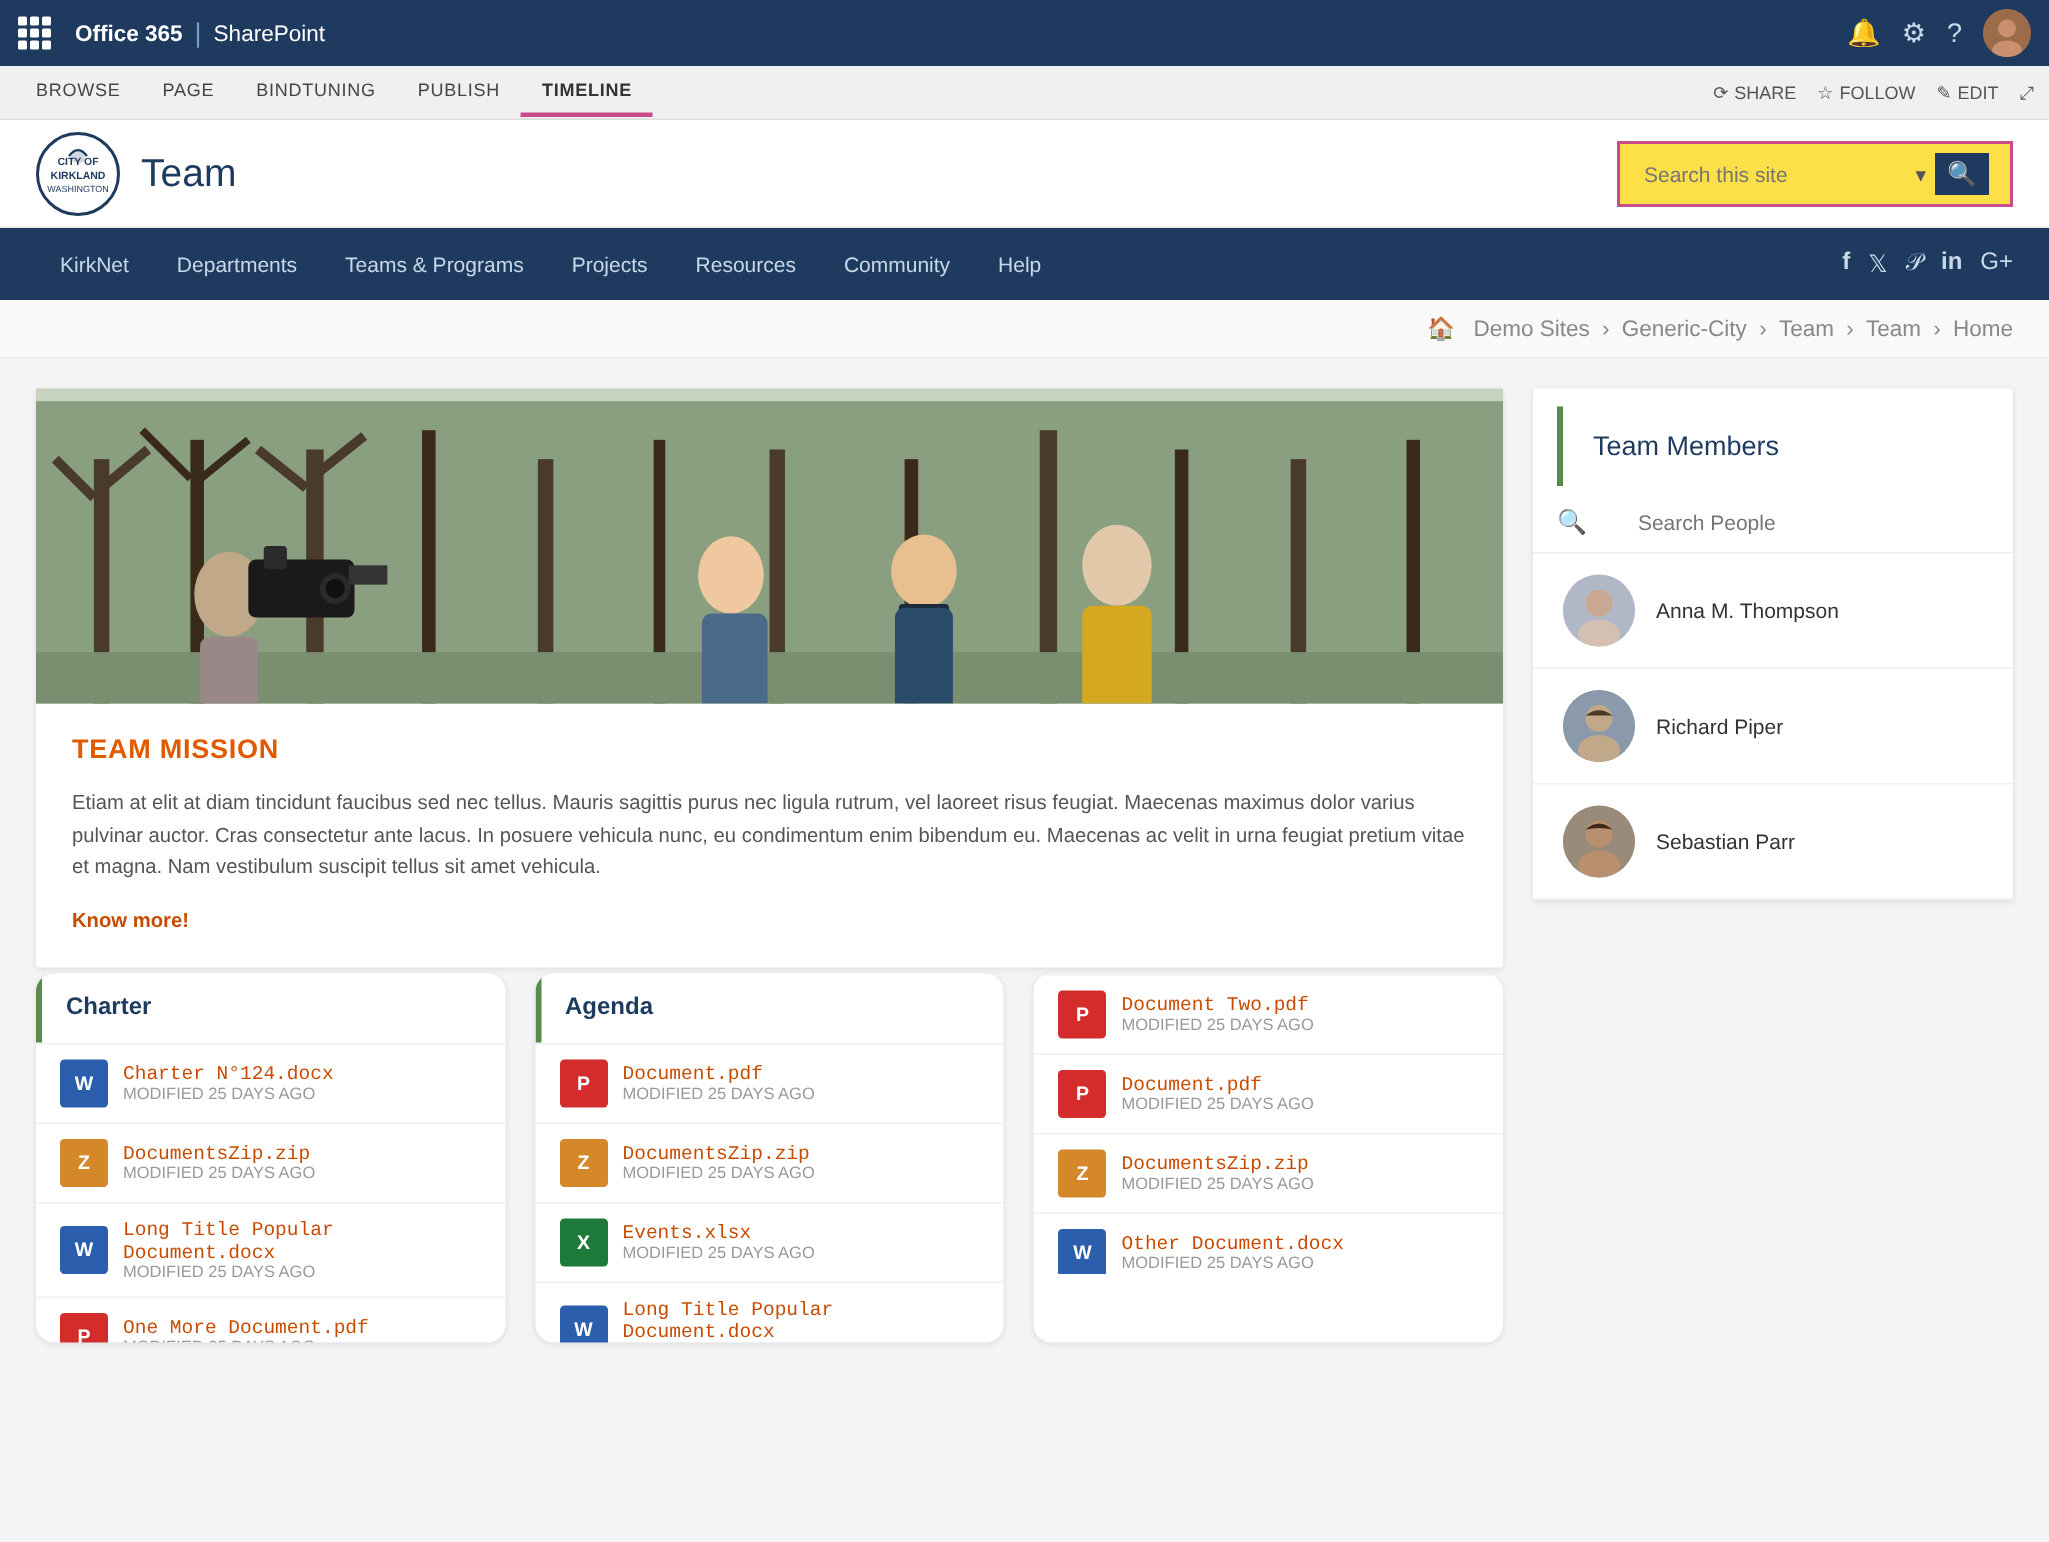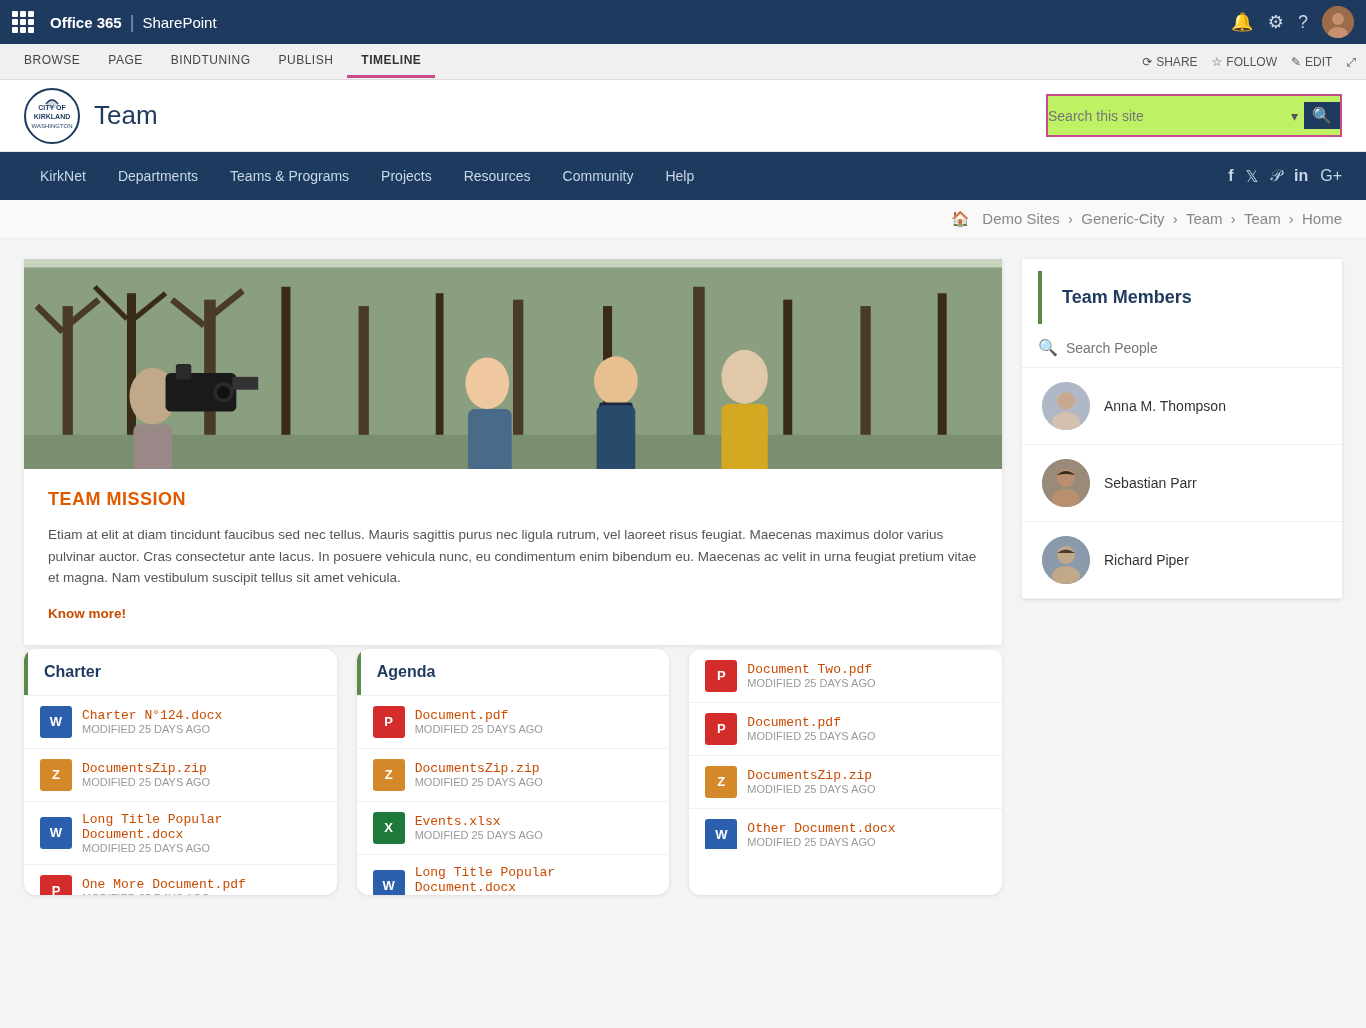--- a/index.html
+++ b/index.html
@@ -25,21 +25,21 @@
     .ribbon-tab { padding: 8px 14px; font-size: 12px; color: #444; cursor: pointer; border-bottom: 3px solid transparent; text-transform: uppercase; letter-spacing: 0.5px; }
     .ribbon-tab.active { border-bottom: 3px solid #c84b8c; color: #333; font-weight: 600; }
     .ribbon-right { display: flex; align-items: center; gap: 14px; color: #555; font-size: 12px; }
     .ribbon-action { display: flex; align-items: center; gap: 4px; cursor: pointer; }
 
     
     .site-header { background: #fff; display: flex; align-items: center; justify-content: space-between; padding: 8px 24px; border-bottom: 1px solid #e5e5e5; height: 72px; }
     .site-logo-area { display: flex; align-items: center; gap: 14px; }
     .site-logo { width: 56px; height: 56px; }
     .site-title { font-size: 26px; color: #1e3a5f; font-weight: 400; }
-    .search-box { display: flex; align-items: center; border: 2px solid #c84b8c; padding: 6px 0; width: 296px; background: #bef264; }
+    .search-box { display: flex; align-items: center; border: 2px solid #c84b8c; padding: 6px 16px; width: 264px; background: #fde047; }
     .search-box input { border: none; outline: none; flex: 1; font-size: 14px; color: #555; background: transparent; }
     .search-box .chevron { color: #555; margin-right: 6px; }
     .search-box .search-btn { background: #1e3a5f; border: none; color: #fff; padding: 4px 8px; cursor: pointer; font-size: 16px; }
 
     
     .site-nav { background: #1e3a5f; display: flex; align-items: center; justify-content: space-between; padding: 0 24px; height: 48px; }
     .nav-items { display: flex; gap: 0; }
     .nav-item { color: #c8d8e8; padding: 14px 16px; font-size: 14px; cursor: pointer; }
     .nav-social { display: flex; gap: 12px; color: #c8d8e8; font-size: 16px; }
     .nav-social span { cursor: pointer; }
@@ -73,24 +73,24 @@
     .doc-icon.zip { background: #d4882a; }
     .doc-icon.pdf { background: #d42b2b; }
     .doc-icon.xlsx { background: #1e7a3a; }
     .doc-info { display: flex; flex-direction: column; }
     .doc-name { color: #c84b00; font-size: 13px; cursor: pointer; font-family: Liberation Mono, monospace; }
     .doc-date { color: #999; font-size: 11px; text-transform: uppercase; }
 
     
     .right-col { width: 320px; flex-shrink: 0; }
     .team-members-card { background: #fff; border-radius: 2px; box-shadow: 0 1px 4px rgba(0,0,0,0.1); padding: 0; overflow: hidden; }
-    .tm-title { padding: 16px 20px; font-size: 18px; font-weight: 700; color: #1e3a5f; border-left: 4px solid #5a8a4a; margin-left: 16px; margin-top: 12px; margin-bottom: 4px; }
+    .tm-title { padding: 16px 20px; font-size: 18px; font-weight: 400; color: #1e3a5f; border-left: 4px solid #5a8a4a; margin-left: 16px; margin-top: 12px; margin-bottom: 4px; }
     .tm-search { display: flex; align-items: center; gap: 8px; padding: 10px 16px; border-bottom: 1px solid #eee; }
     .tm-search-icon { color: #aaa; font-size: 16px; }
-    .tm-search input { border: none; outline: none; flex: 1; font-size: 14px; color: #888; background: transparent; }
+    .tm-search input { border: none; outline: none; flex: 1; font-size: 14px; color: #888; background: transparent; margin-left: 26px; }
     .member-item { display: flex; align-items: center; gap: 14px; padding: 14px 20px; border-bottom: 1px solid #f0f0f0; cursor: pointer; }
     .member-avatar { width: 48px; height: 48px; border-radius: 50%; overflow: hidden; background: #ccc; flex-shrink: 0; display: flex; align-items: center; justify-content: center; }
     .member-name { font-size: 14px; color: #333; }
 
     
     .avatar-female { background: #b0b8c8; }
     .avatar-male1 { background: #8a9aaa; }
     .avatar-male2 { background: #9a8a7a; }
 
     
@@ -407,39 +407,39 @@
             <circle cx="24" cy="24" r="24" fill="#b0b8c8"></circle>
             <circle cx="24" cy="19" r="9" fill="#d4c0b0"></circle>
             <ellipse cx="24" cy="40" rx="14" ry="10" fill="#d4c0b0"></ellipse>
             <circle cx="24" cy="19" r="9" fill="#c8a890"></circle>
           </svg>
         </div>
         <span class="member-name">Anna M. Thompson</span>
       </div>
 
       <div class="member-item">
+        <div class="member-avatar avatar-male1">
+          <svg viewBox="0 0 48 48" xmlns="http://www.w3.org/2000/svg" width="48" height="48">
+            <circle cx="24" cy="24" r="24" fill="#8a9aaa"></circle>
+            <circle cx="24" cy="19" r="9" fill="#c0a888"></circle>
+            <ellipse cx="24" cy="40" rx="14" ry="10" fill="#c0a888"></ellipse>
+            <path d="M15 17 Q24 10 33 17" fill="#4a3a2a"></path>
+          </svg>
+        </div>
+        <span class="member-name">Richard Piper</span>
+      </div>
+
+      <div class="member-item">
         <div class="member-avatar avatar-male2">
           <svg viewBox="0 0 48 48" xmlns="http://www.w3.org/2000/svg" width="48" height="48">
             <circle cx="24" cy="24" r="24" fill="#9a8a7a"></circle>
             <circle cx="24" cy="19" r="9" fill="#b89070"></circle>
             <ellipse cx="24" cy="40" rx="14" ry="10" fill="#b89070"></ellipse>
             <path d="M15 16 Q24 8 33 16 Q24 14 15 16Z" fill="#3a2a1a"></path>
           </svg>
         </div>
         <span class="member-name">Sebastian Parr</span>
       </div>
 
-      <div class="member-item">
-        <div class="member-avatar avatar-male1">
-          <svg viewBox="0 0 48 48" xmlns="http://www.w3.org/2000/svg" width="48" height="48">
-            <circle cx="24" cy="24" r="24" fill="#8a9aaa"></circle>
-            <circle cx="24" cy="19" r="9" fill="#c0a888"></circle>
-            <ellipse cx="24" cy="40" rx="14" ry="10" fill="#c0a888"></ellipse>
-            <path d="M15 17 Q24 10 33 17" fill="#4a3a2a"></path>
-          </svg>
-        </div>
-        <span class="member-name">Richard Piper</span>
-      </div>
-
     </div>
   </div>
 
 </div>
 
 </body></html>

